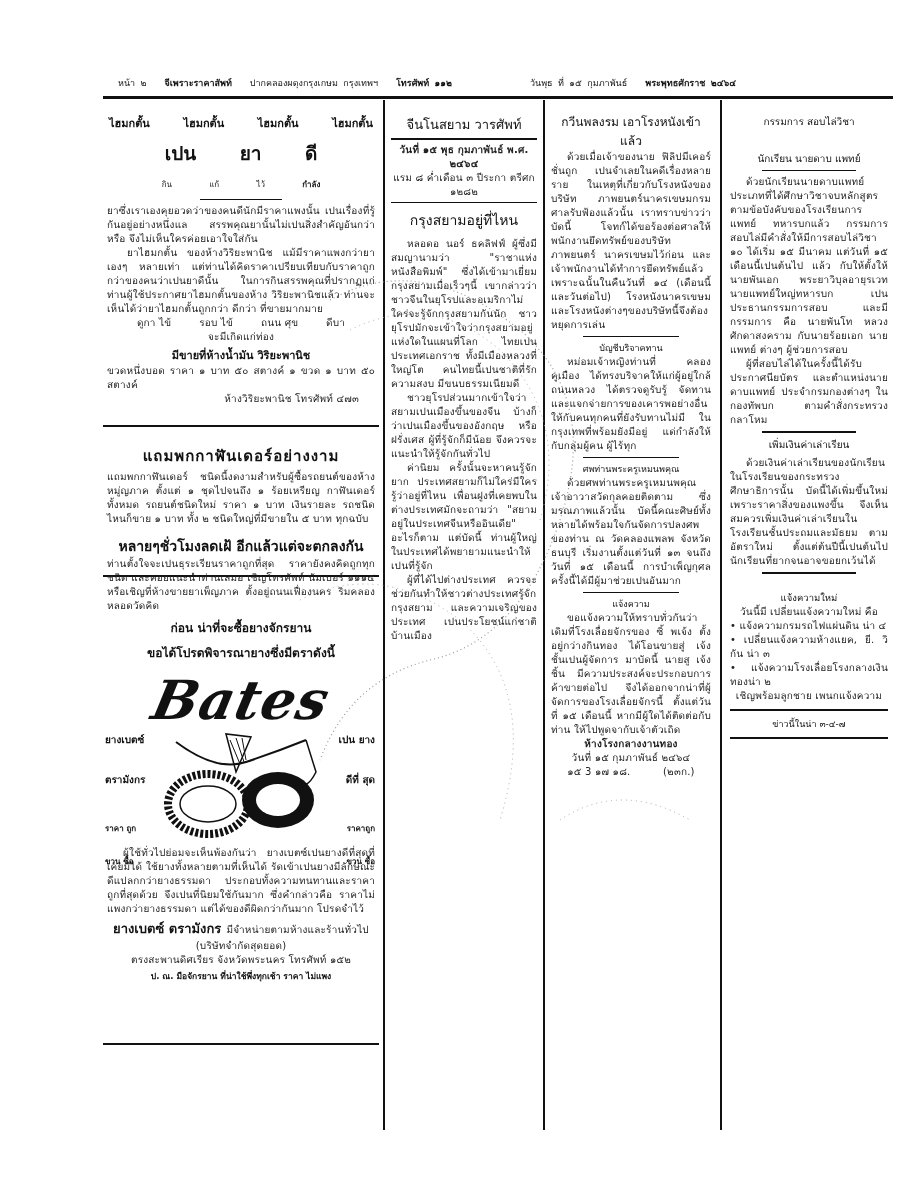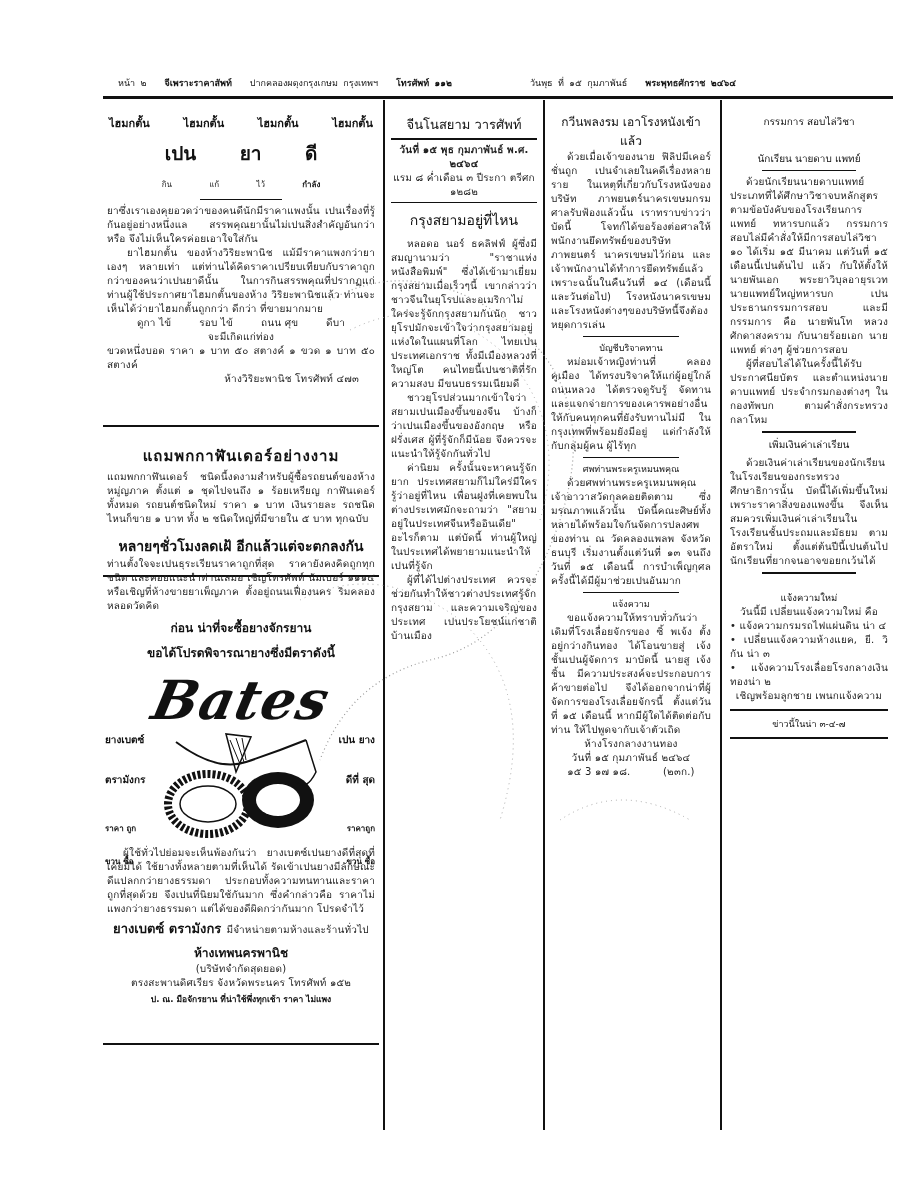--- a/index.html
+++ b/index.html
@@ -74,20 +74,21 @@
         <span>ถนน ศุข</span>
         <span>ดีบา</span>
       </div>
       <div class="txt" style="display:flex; justify-content:center; padding:0 20px">
         <span>จะ</span>
         <span>มี</span>
         <span>เกิด</span>
         <span>แก่</span>
         <span>ท่อง</span>
       </div>
+      <div class="center" style="font-size:11px; font-weight:bold; margin-top:2px">มีขายที่ห้างน้ำมัน วิริยะพานิช</div>
       <p class="txt" style="padding:0 4px">ขวดหนึ่งบอด ราคา ๑ บาท ๕๐ สตางค์ ๑ ขวด ๑ บาท ๕๐ สตางค์</p>
       <div class="txt" style="text-align:right; padding-right:20px">ห้างวิริยะพานิช โทรศัพท์ ๔๗๓</div>
     </div>
     <div class="hr"></div>
 
     <div style="height:142px; padding-top:14px;">
       <div class="center" style="font-size:15px; font-weight:bold; letter-spacing:1px">แถมพกกาฬันเดอร์อย่างงาม</div>
       <p class="txt" style="padding:2px 4px">แถมพกกาฬันเดอร์ ชนิดนี้งดงามสำหรับผู้ซื้อรถยนต์ของห้างหมู่ญภาค ตั้งแต่ ๑ ชุดไปจนถึง ๑ ร้อยเหรียญ กาฬันเดอร์ทั้งหมด รถยนต์ชนิดใหม่ ราคา ๑ บาท เงินรายละ รถชนิดไหนก็ขาย ๑ บาท ทั้ง ๒ ชนิดใหญ่ที่มีขายใน ๕ บาท ทุกฉบับ</p>
       <div class="center" style="font-size:14px; font-weight:bold; margin-top:7px">หลายๆชั่วโมงลดเฝ้ อีกแล้วแต่จะตกลงกัน</div>
       <p class="txt" style="padding:0 4px">ท่านตั้งใจจะเปนธุระเรียนราคาถูกที่สุด ราคายังคงคิดถูกทุกชนิด และคอยแนะนำท่านเสมอ เชิญโทรศัพท์ นัมเบอร์ ๑๑๑๕ หรือเชิญที่ห้างขายยาเพ็ญภาค ตั้งอยู่ถนนเฟื่องนคร ริมคลองหลอดวัดคิด</p>
@@ -116,21 +117,20 @@
           <path d="M70 2 L 80 40 L 95 5 Z" fill="none" stroke="#111" stroke-width="1.5"></path>
           <path d="M74 8 L 84 32 M 80 6 L 88 30 M 86 6 L 90 28" stroke="#111" stroke-width="1"></path>
           <path d="M150 8 L 160 40 Q 150 60 140 50" stroke="#111" stroke-width="1.5" fill="none"></path>
         </svg>
       </div>
       <p class="txt" style="padding:4px 4px 0 4px; text-indent:16px">ผู้ใช้ทั่วไปย่อมจะเห็นพ้องกันว่า ยางเบตซ์เปนยางดีที่สุดที่เคยมีได้ ใช้ยางทั้งหลายตามที่เห็นได้ รัดเข้าเปนยางมีลักษณะดีแปลกกว่ายางธรรมดา ประกอบทั้งความทนทานและราคาถูกที่สุดด้วย จึงเปนที่นิยมใช้กันมาก ซึ่งคำกล่าวคือ ราคาไม่แพงกว่ายางธรรมดา แต่ได้ของดีผิดกว่ากันมาก โปรดจำไว้</p>
       <div class="center" style="margin-top:2px">
         <span style="font-size:13px; font-weight:bold">ยางเบตซ์ ตรามังกร</span>
         <span class="txt">มีจำหน่ายตามห้างและร้านทั่วไป</span>
       </div>
-      <div class="center" style="font-size:12px; font-weight:bold; margin-top:4px">ห้างเทพนครพานิช</div>
       <div class="center txt">(บริษัทจำกัดสุดยอด)</div>
       <div class="center txt">ตรงสะพานดิศเรียร จังหวัดพระนคร โทรศัพท์ ๑๕๒</div>
       <div class="center" style="font-size:8.5px; margin-top:2px; font-weight:bold">ป. ณ. มือจักรยาน ที่น่าใช้พึ่งทุกเช้า ราคา ไม่แพง</div>
     </div>
     <div class="hr"></div>
   </div>
 
   <div class="col col2" style="padding:14px 4px 0 6px;">
     <div class="section-title" style="font-size:13px">จีนโนสยาม วารศัพท์</div>
     <div class="hr"></div>
@@ -149,21 +149,21 @@
     <p class="txt" style="text-indent:16px">ด้วยเมื่อเจ้าของนาย ฟิลิปมีเคอร์ ชั่นถูก เปนจำเลยในคดีเรื่องหลายราย ในเหตุที่เกี่ยวกับโรงหนังของบริษัท ภาพยนตร์นาครเขษมกรม ศาลรับฟ้องแล้วนั้น เราทราบข่าวว่า บัดนี้ โจทก์ได้ขอร้องต่อศาลให้พนักงานยึดทรัพย์ของบริษัทภาพยนตร์ นาครเขษมไว้ก่อน และเจ้าพนักงานได้ทำการยึดทรัพย์แล้ว เพราะฉนั้นในคืนวันที่ ๑๔ (เดือนนี้และวันต่อไป) โรงหนังนาครเขษมและโรงหนังต่างๆของบริษัทนี้จึงต้องหยุดการเล่น</p>
     <div class="hr thin short"></div>
     <div class="section-title" style="font-size:9px">บัญชีบริจาคทาน</div>
     <p class="txt" style="text-indent:16px">หม่อมเจ้าหญิงท่านที่ คลองคูเมือง ได้ทรงบริจาคให้แก่ผู้อยู่ใกล้ถนนหลวง ได้ตรวจดูรับรู้ จัดทานและแจกจ่ายการของเคารพอย่างอื่น ให้กับคนทุกคนที่ยังรับทานไม่มี ในกรุงเทพที่พร้อมยังมีอยู่ แด่กำลังให้กับกลุ่มผู้คน ผู้ไร้ทุก</p>
     <div class="hr thin short"></div>
     <div class="section-title" style="font-size:9px">ศพท่านพระครูเหมนพคุณ</div>
     <p class="txt" style="text-indent:16px">ด้วยศพท่านพระครูเหมนพคุณ เจ้าอาวาสวัดกุลคอยติดตาม ซึ่งมรณภาพแล้วนั้น บัดนี้คณะศิษย์ทั้งหลายได้พร้อมใจกันจัดการปลงศพของท่าน ณ วัดคลองแพลพ จังหวัดธนบุรี เริ่มงานตั้งแต่วันที่ ๑๓ จนถึงวันที่ ๑๕ เดือนนี้ การบำเพ็ญกุศลครั้งนี้ได้มีผู้มาช่วยเปนอันมาก</p>
     <div class="hr thin short"></div>
     <div class="section-title" style="font-size:9px">แจ้งความ</div>
     <p class="txt" style="text-indent:16px">ขอแจ้งความให้ทราบทั่วกันว่า เดิมที่โรงเลื่อยจักรของ ซิ้ พเจ้ง ตั้งอยู่กว่างกินทอง ได้โอนขายสู่ เจ้ง ชั้นเปนผู้จัดการ มาบัดนี้ นายสู เจ้ง ชิ้น มีความประสงค์จะประกอบการค้าขายต่อไป จึงได้ออกจากน่าที่ผู้จัดการของโรงเลื่อยจักรนี้ ตั้งแต่วันที่ ๑๕ เดือนนี้ หากมีผู้ใดได้ติดต่อกับท่าน ให้ไปพูดจากับเจ้าตัวเถิด</p>
-    <div class="txt center" style="font-weight:normal">ห้างโรงกลางงานทอง</div>
+    <div class="txt center" style="font-weight:bold">ห้างโรงกลางงานทอง</div>
     <div class="txt center">วันที่ ๑๕ กุมภาพันธ์ ๒๔๖๔</div>
     <div class="txt" style="display:flex; justify-content:space-around">
       <span>๑๕ 3 ๑๗ ๑๘.</span>
       <span>(๒๓ก.)</span>
     </div>
   </div>
 
   <div class="col col4" style="padding:14px 4px 0 8px;">
     <div class="section-title" style="font-size:10px">กรรมการ สอบไล่วิชา</div>
     <div class="section-title" style="font-size:10px; margin-top:22px">นักเรียน นายดาบ แพทย์</div>

